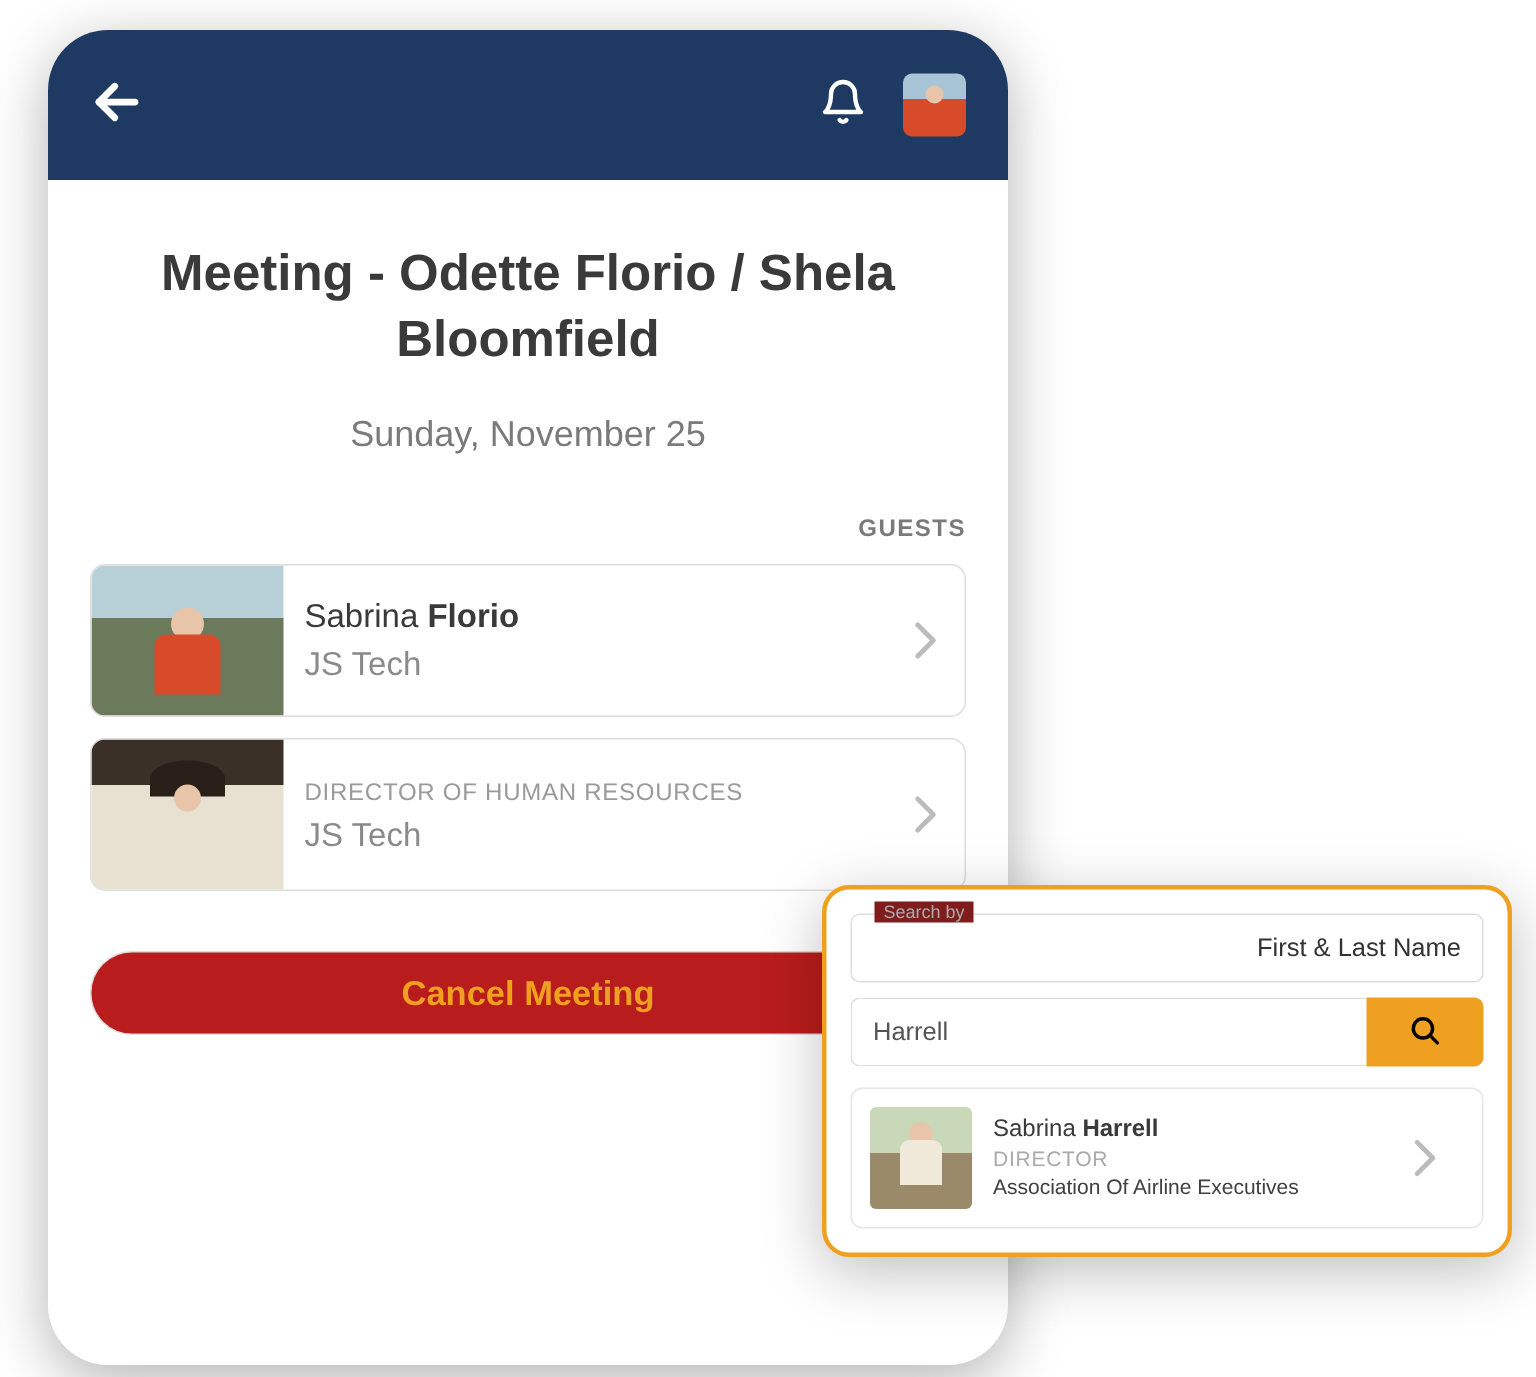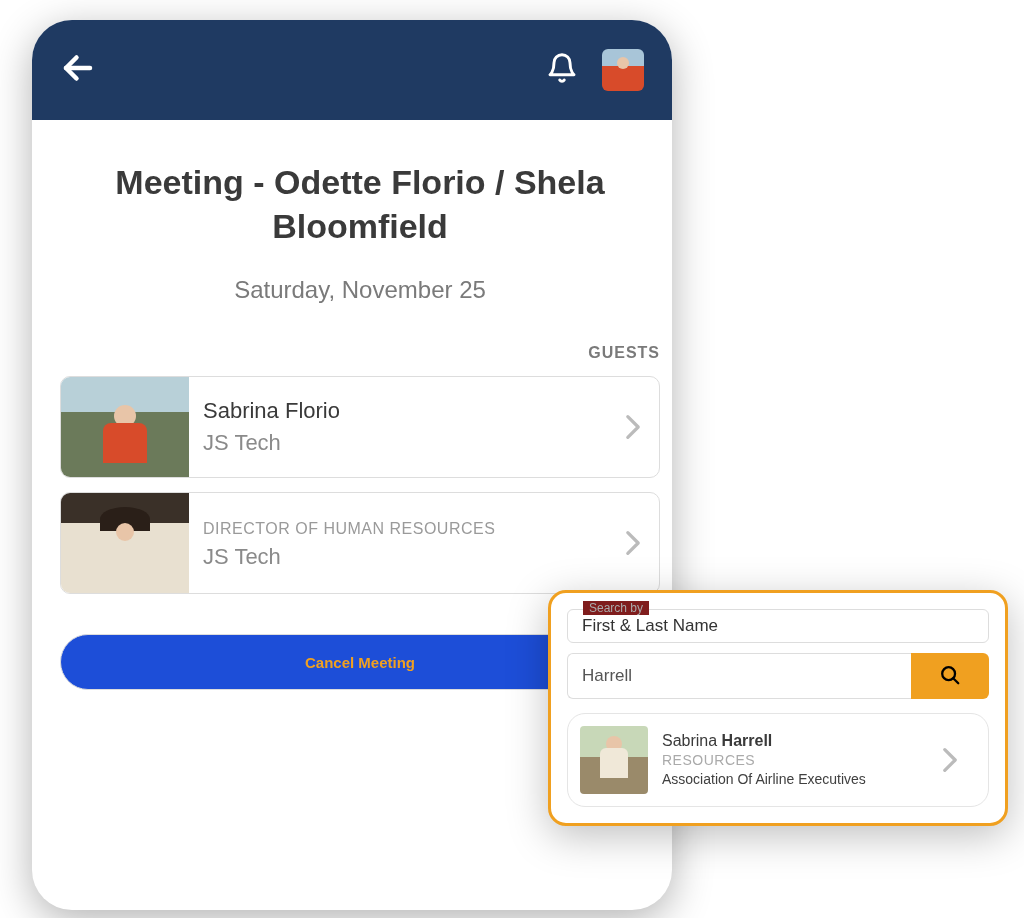--- a/index.html
+++ b/index.html
@@ -52,21 +52,21 @@
     position: relative;
     cursor: pointer;
   }
   .avatar-small::after {
     content:"";
     position:absolute;
     top:8px; left:50%; transform:translateX(-50%);
     width:12px; height:12px; border-radius:50%;
     background:#e8c5a8;
   }
-  .content { padding: 40px 12px 20px 28px; }
+  .content { padding: 40px 28px 20px 28px; }
   .title {
     text-align: center;
     font-size: 34px;
     font-weight: bold;
     color: #3a3a3a;
     line-height: 1.3;
   }
   .subtitle {
     text-align: center;
     font-size: 24px;
@@ -116,38 +116,38 @@
   .guest-img.g2::before {
     content:""; position:absolute; top:14px; left:50%; transform:translateX(-50%);
     width:50px; height:24px; border-radius:50% 50% 0 0; background:#2a1f18;
   }
   .guest-img.g2::after {
     content:""; position:absolute; top:30px; left:50%; transform:translateX(-50%);
     width:18px; height:18px; border-radius:50%; background:#e8c5a8;
   }
   .guest-info { flex:1; padding: 10px 14px; }
   .guest-name { font-size: 22px; color: #3a3a3a; }
-  .guest-name .ln { font-weight: normal; }
+  .guest-name .ln { font-weight: bold; }
   .guest-title { font-size: 16px; color: #9a9a9a; margin-top: 4px; letter-spacing: 0.5px; }
   .guest-company { font-size: 22px; color: #8a8a8a; margin-top: 6px; }
   .chevron {
     color: #bbb;
     padding: 0 18px;
     display: flex;
     align-items: center;
   }
   .chevron svg { width: 16px; height: 26px; }
   .cancel-btn {
     margin-top: 26px;
     width: 100%;
     height: 56px;
     border-radius: 28px;
     border: 1px solid #ddd;
-    background: #1d4ed8;
-    font-size: 15px;
+    background: #b91c1c;
+    font-size: 23px;
     font-weight: bold;
     color: #f0a020;
     cursor: pointer;
   }
 
   
   .search-popup {
     position: absolute;
     left: 548px;
     top: 590px;
@@ -162,29 +162,30 @@
   .search-label {
     position: absolute;
     top: -8px; left: 16px;
     background: #7f1d1d;
     padding: 0 6px;
     font-size: 12px;
     color: #aaa;
   }
   .search-select {
     width: 100%;
-    height: 34px;
+    height: 46px;
     border: 1px solid #ddd;
     border-radius: 6px;
     padding: 0 14px;
     font-size: 17px;
     color: #333;
     display: flex;
     align-items: center;
     cursor: pointer;
+    justify-content: flex-end;
   }
   .search-row { display: flex; margin-bottom: 14px; }
   .search-input {
     flex: 1;
     height: 46px;
     border: 1px solid #ddd;
     border-right: none;
     border-radius: 6px 0 0 6px;
     padding: 0 14px;
     font-size: 17px;
@@ -198,21 +199,21 @@
     border: none;
     border-radius: 0 6px 6px 0;
     cursor: pointer;
     display: flex;
     align-items: center;
     justify-content: center;
   }
   .search-go svg { width: 22px; height: 22px; }
   .result-card {
     border: 1px solid #e5e5e5;
-    border-radius: 18px;
+    border-radius: 8px;
     display: flex;
     align-items: center;
     padding: 12px;
     cursor: pointer;
   }
   .result-img {
     width: 68px; height: 68px;
     background: linear-gradient(to bottom, #c8d8b8 0%, #c8d8b8 45%, #9a8a6a 45%, #9a8a6a 100%);
     border-radius: 4px;
     position: relative;
@@ -254,21 +255,21 @@
             <path d="M13.7 21a2 2 0 0 1-3.4 0"></path>
           </svg>
       </span>
     </div>
     <div class="avatar-small"></div>
   </div>
 
   <div class="content">
     <div class="title">Meeting - Odette Florio / Shela Bloomfield</div>
     <div class="subtitle">
-      <div>Saturday, November 25</div>
+      <div>Sunday, November 25</div>
     </div>
 
     <div class="section-label">GUESTS</div>
 
     <div class="guest-card">
       <div class="guest-img g1"></div>
       <div class="guest-info">
         <div class="guest-name">
           <span>Sabrina</span>
           <span class="ln">Florio</span>
@@ -317,21 +318,21 @@
       </span>
     </button>
   </div>
   <div class="result-card">
     <div class="result-img"></div>
     <div class="result-info">
       <div class="result-name">
         <span>Sabrina</span>
         <span class="ln">Harrell</span>
       </div>
-      <div class="result-title">RESOURCES</div>
+      <div class="result-title">DIRECTOR</div>
       <div class="result-org">Association Of Airline Executives</div>
     </div>
     <div class="chevron">
       <svg viewBox="0 0 12 20" fill="none" stroke="currentColor" stroke-width="2.5" stroke-linecap="round" stroke-linejoin="round">
           <polyline points="2 2 10 10 2 18"></polyline>
         </svg>
     </div>
   </div>
 </div>
 

